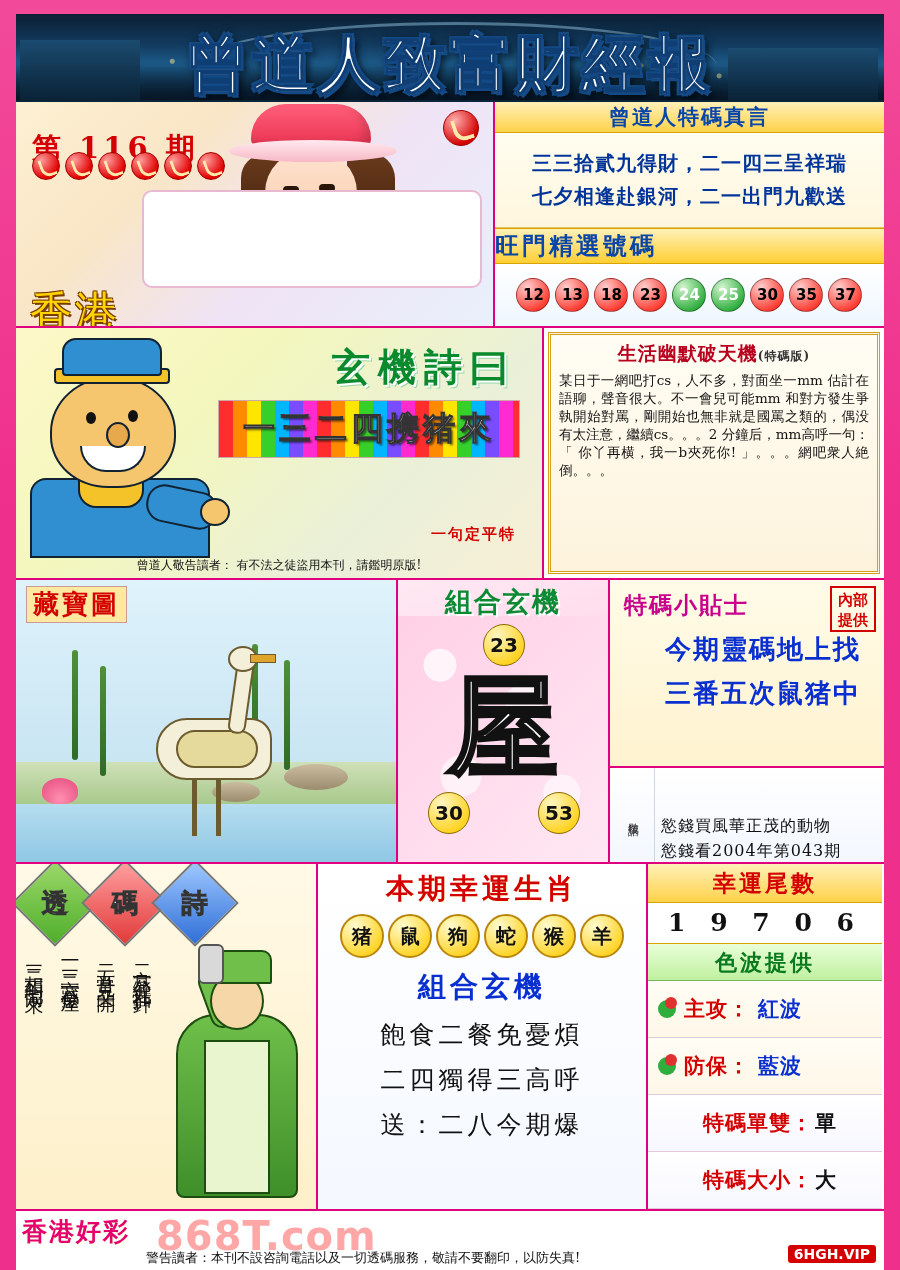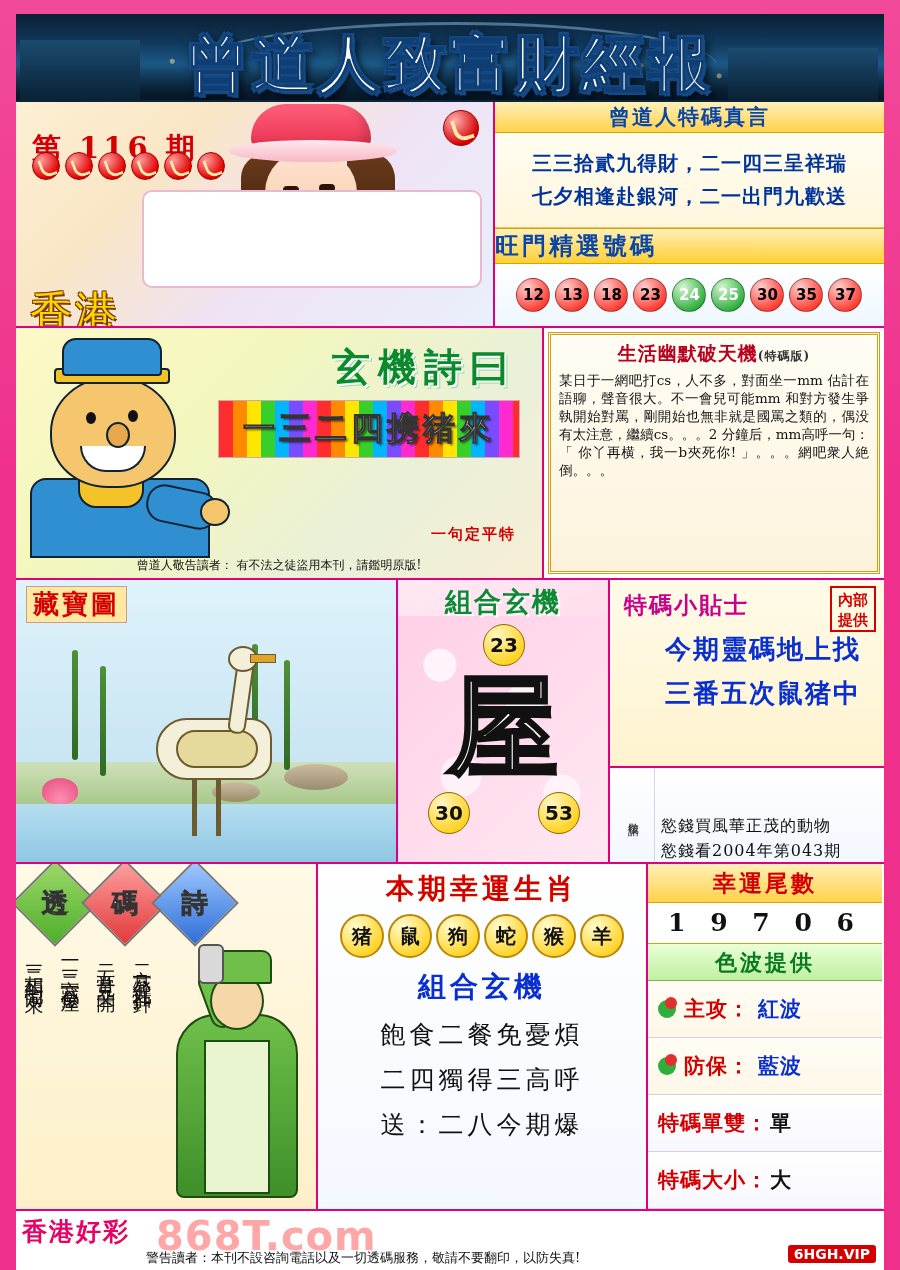--- a/index.html
+++ b/index.html
@@ -360,21 +360,21 @@
     font-family:"DejaVu Serif","Liberation Serif",serif;font-weight:bold;font-size:22px;color:#0a7a1f;letter-spacing:3px;
   }
   .rc-row{
     flex:1;display:flex;align-items:center;gap:8px;padding-left:10px;border-bottom:1px solid #e2c9da;
     background:linear-gradient(180deg,#fffdf5,#fff7e8);
   }
   .dot2{width:18px;height:18px;border-radius:50%;position:relative;flex:0 0 18px;}
   .dot2 b{position:absolute;left:7px;top:-3px;width:12px;height:12px;border-radius:50%;display:block;}
   .rc-label{font-family:"DejaVu Serif","Liberation Serif",serif;font-weight:bold;font-size:21px;color:#d40000;letter-spacing:1px;}
   .rc-val{font-family:"DejaVu Serif","Liberation Serif",serif;font-weight:bold;font-size:21px;color:#0a2fd0;letter-spacing:1px;}
-  .rc-row.plain{gap:2px;background:linear-gradient(180deg,#fff,#f7f7ff);}
+  .rc-row.plain{justify-content:center;gap:2px;background:linear-gradient(180deg,#fff,#f7f7ff);}
   .rc-row.plain .rc-label{color:#d40000;}
   .rc-row.plain .rc-val{color:#111;}
   
   .footer{
     position:relative;width:868px;height:60px;background:#fff;border-top:2px solid #e0007f;overflow:hidden;
   }
   .foot-left{
     position:absolute;left:6px;top:4px;
     font-family:"DejaVu Serif","Liberation Serif",serif;font-weight:bold;font-size:25px;color:#e4006d;letter-spacing:2px;
     text-shadow:1px 1px 0 #ffd;

